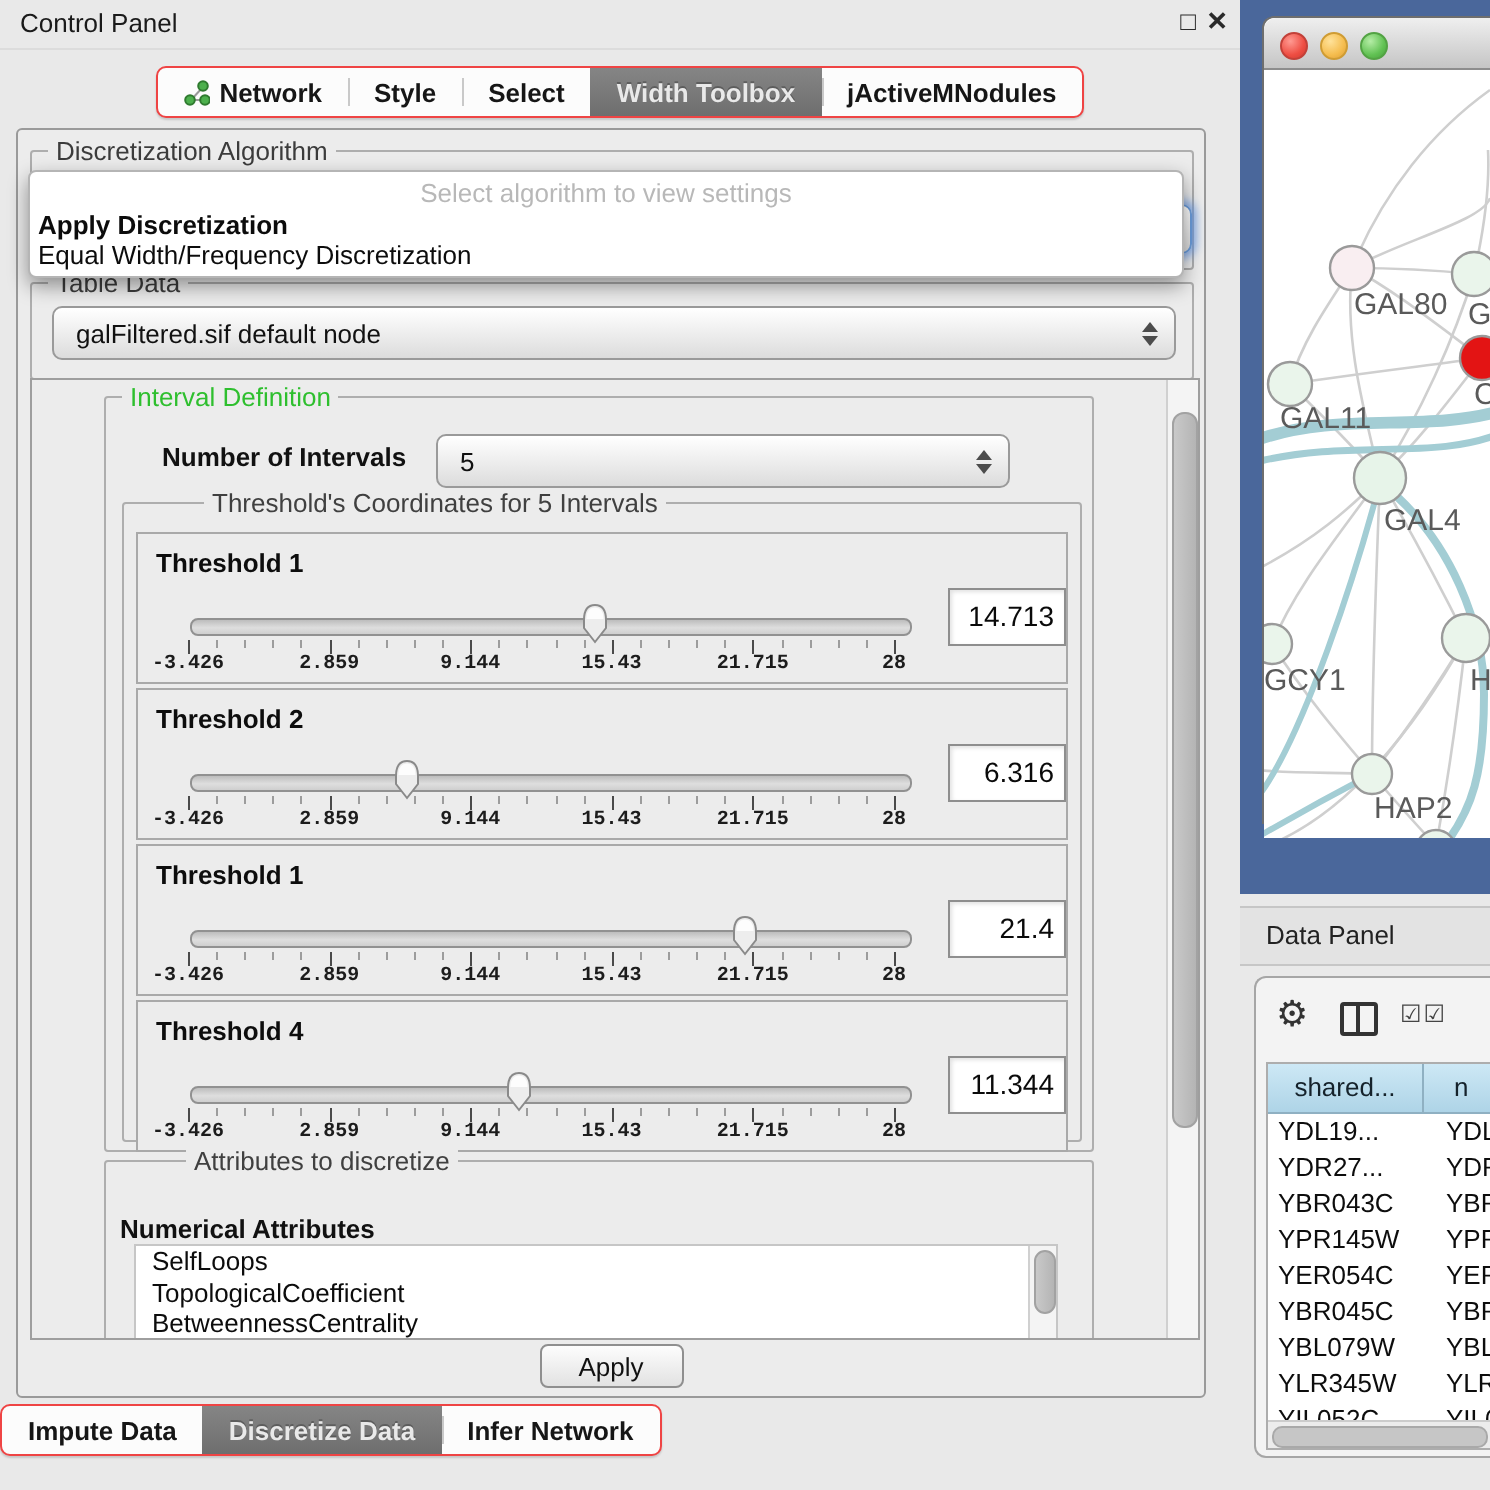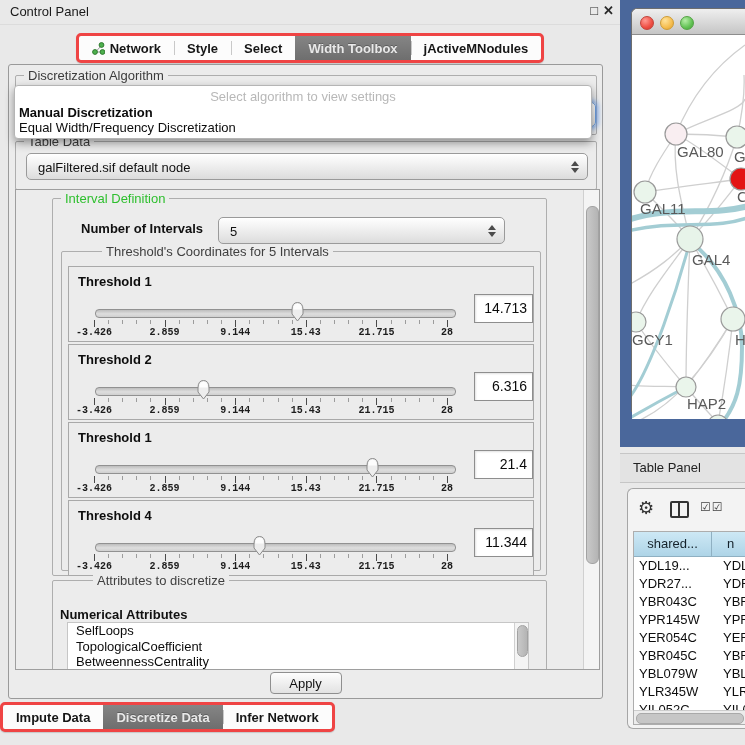--- a/index.html
+++ b/index.html
@@ -9,21 +9,21 @@
   .abs{position:absolute;}
 
   
   #titlebar{left:0;top:0;width:620px;height:24px;background:#e9e9e9;border-bottom:1px solid #dcdcdc;}
   #titlebar .title{position:absolute;left:10px;top:4px;font-size:13px;color:#1a1a1a;}
   #titlebar .winbtn{position:absolute;top:3px;font-size:13px;font-weight:bold;color:#2a2a2a;cursor:default;}
   #float-btn{right:22px;font-weight:normal;}
   #close-btn{right:6px;}
 
   
-  .tabpill{display:flex;align-items:stretch;background:#fcfcfc;border:3px solid #ef4444;
+  .tabpill{display:flex;align-items:stretch;background:#fcfcfc;border:1px solid #ef4444;
            border-radius:5px;overflow:hidden;height:24px;box-shadow:0 1px 1px rgba(0,0,0,.15);}
   .tabpill .tab{display:flex;align-items:center;gap:5px;padding:0 13px;font-size:13px;font-weight:bold;
                 color:#161616;position:relative;cursor:default;white-space:nowrap;}
   .tabpill .tab.sel{background:linear-gradient(#858585,#6e6e6e);color:#e9e9e9;text-shadow:0 -1px 0 rgba(0,0,0,.25);}
   .tabpill .tab:not(:first-child):not(.sel)::before{content:"";position:absolute;left:0;top:5px;bottom:5px;width:1px;background:#c9c9c9;}
   #top-tabs{left:0;top:33px;width:620px;display:flex;justify-content:center;}
   #bottom-tabs{left:0;top:702px;width:620px;display:flex;}
 
   
   #main-panel{left:8px;top:64px;width:593px;height:633px;background:#ececec;
@@ -165,21 +165,21 @@
         <span class="arrows">
             <span class="tri-up"></span>
             <span class="tri-dn"></span>
           </span>
       </div>
     </div>
 
     <div class="abs" id="algo-popup">
       <div class="prompt">Select algorithm to view settings</div>
       <div id="popup-options">
-          <div class="opt" style="top: 19px; font-weight: bold;">Manual Discretization</div>
+          <div class="opt" style="top: 19px; font-weight: bold;">Apply Discretization</div>
           <div class="opt" style="top: 34px; font-weight: normal;">Equal Width/Frequency Discretization</div>
         </div>
     </div>
 
     <div class="group" style="left:6px;top:76px;width:580px;height:47px;">
       <span class="legend dark">Table Data</span>
       <div class="combo" style="left:10px;top:11px;width:560px;height:25px;">
         <span class="val">galFiltered.sif default node</span>
         <span class="arrows">
             <span class="tri-up"></span>
@@ -461,21 +461,21 @@
             <circle cx="101" cy="284" r="12" fill="#eaf5eb" stroke="#9a9a9a" stroke-width="1.2"></circle>
             <text x="103" y="310" font-size="15" fill="#5a5a5a">H</text>
             <circle cx="54" cy="352" r="10" fill="#eaf5eb" stroke="#9a9a9a" stroke-width="1.2"></circle>
             <text x="55" y="374" font-size="15" fill="#5a5a5a">HAP2</text>
             <circle cx="86" cy="390" r="10" fill="#eaf5eb" stroke="#9a9a9a" stroke-width="1.2"></circle>
           </svg>
       </div>
     </div>
 
     <div class="abs" id="tablepanel-bar">
-      <span class="t">Table Panel</span>
+      <span class="t">Data Panel</span>
     </div>
 
     <div class="abs" id="toolpanel">
       <div id="tp-toolbar">
         <span class="tpicon" id="gear-icon">⚙</span>
         <span class="tpicon" id="cols-icon"></span>
         <span class="tpicon" id="checks-icon">☑☑</span>
       </div>
       <div id="nodetable">
         <div id="nt-header">

